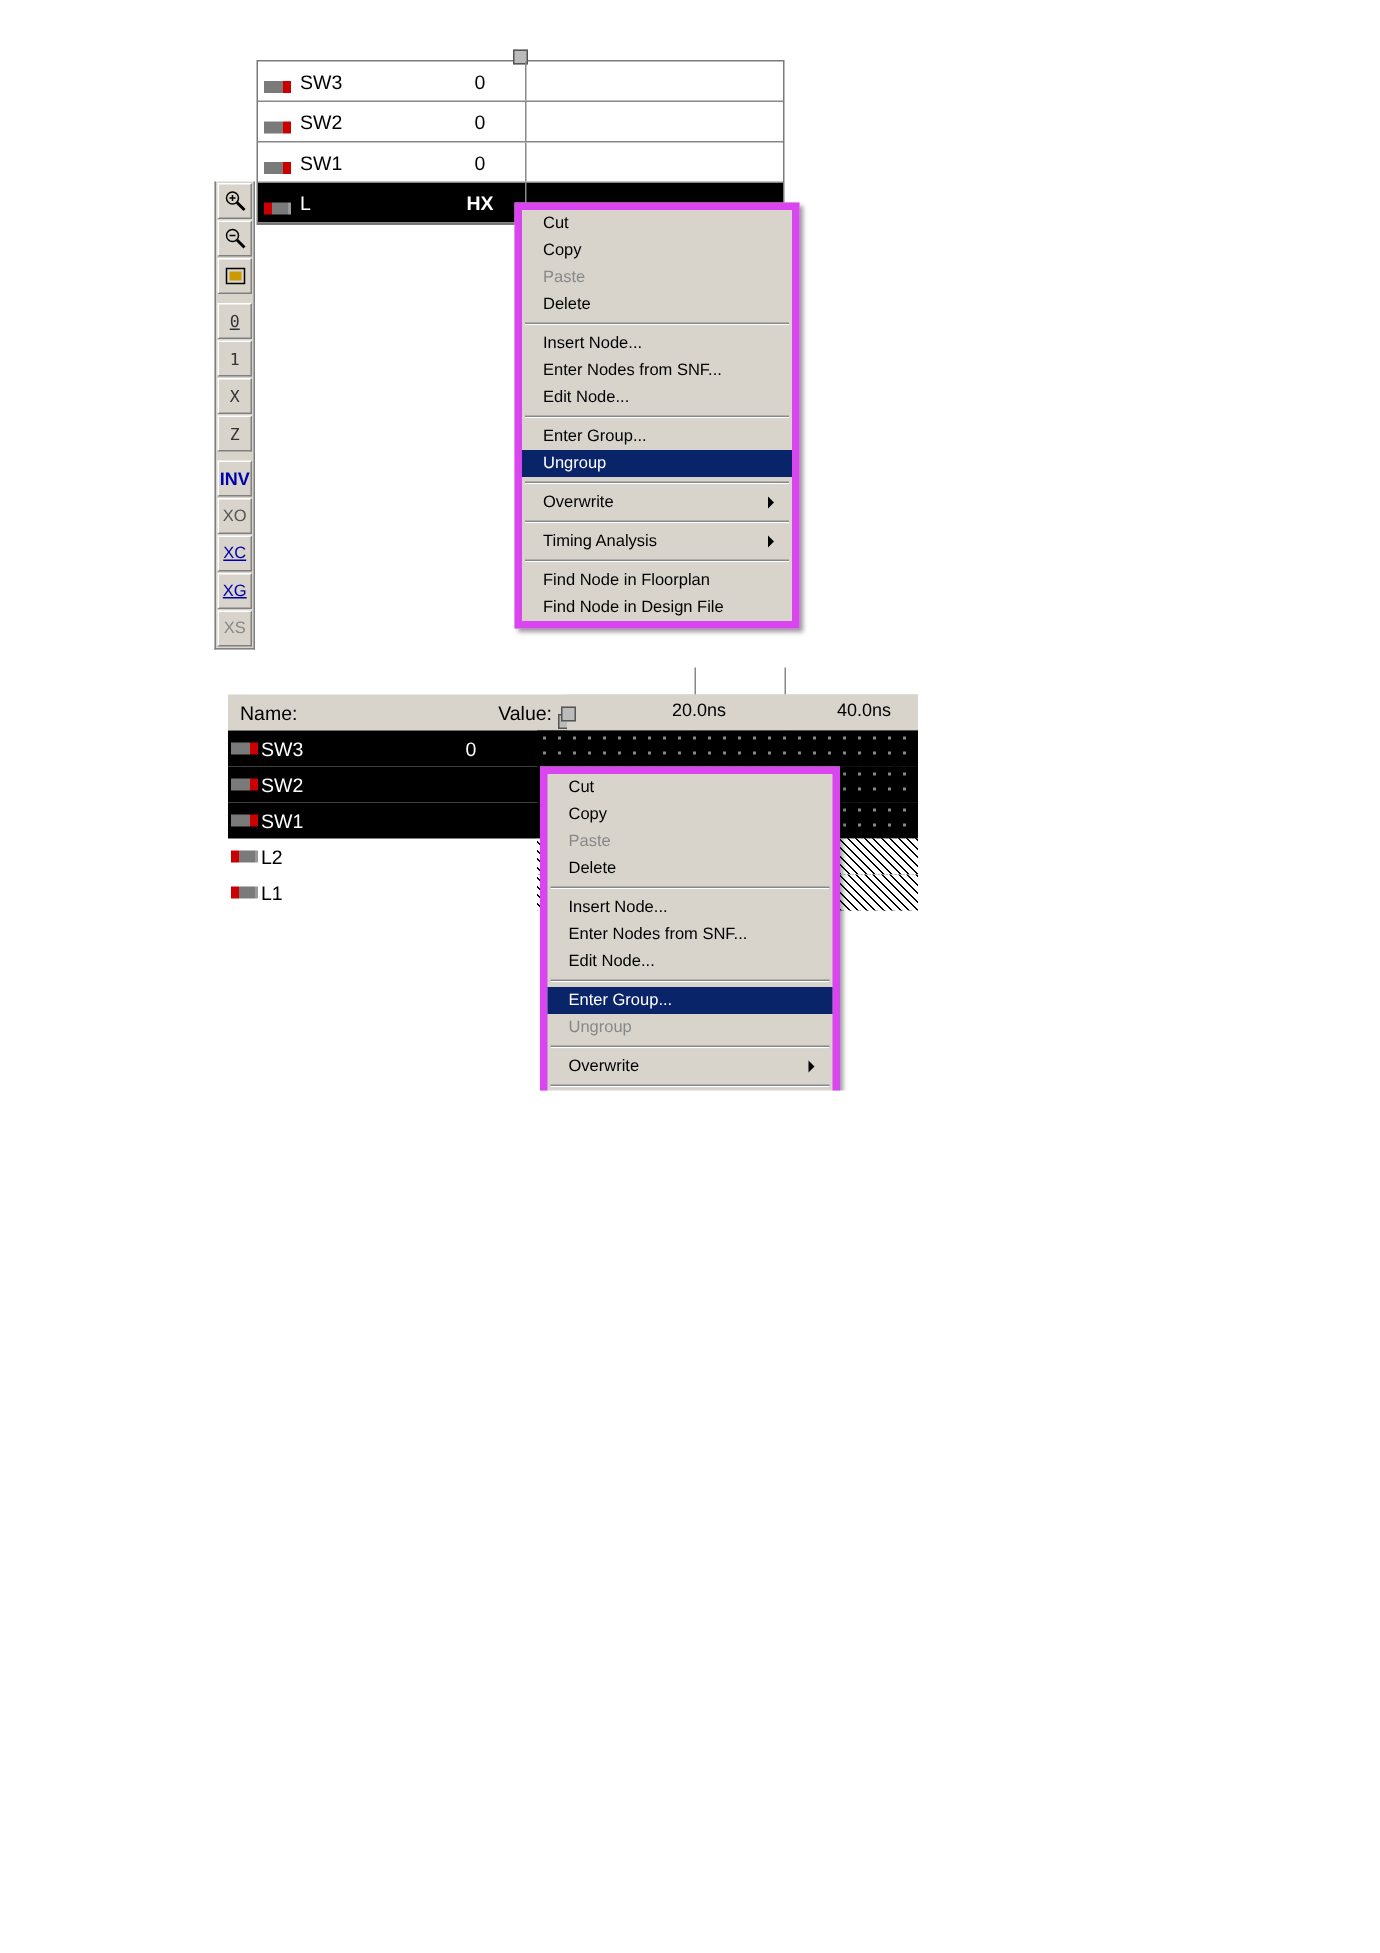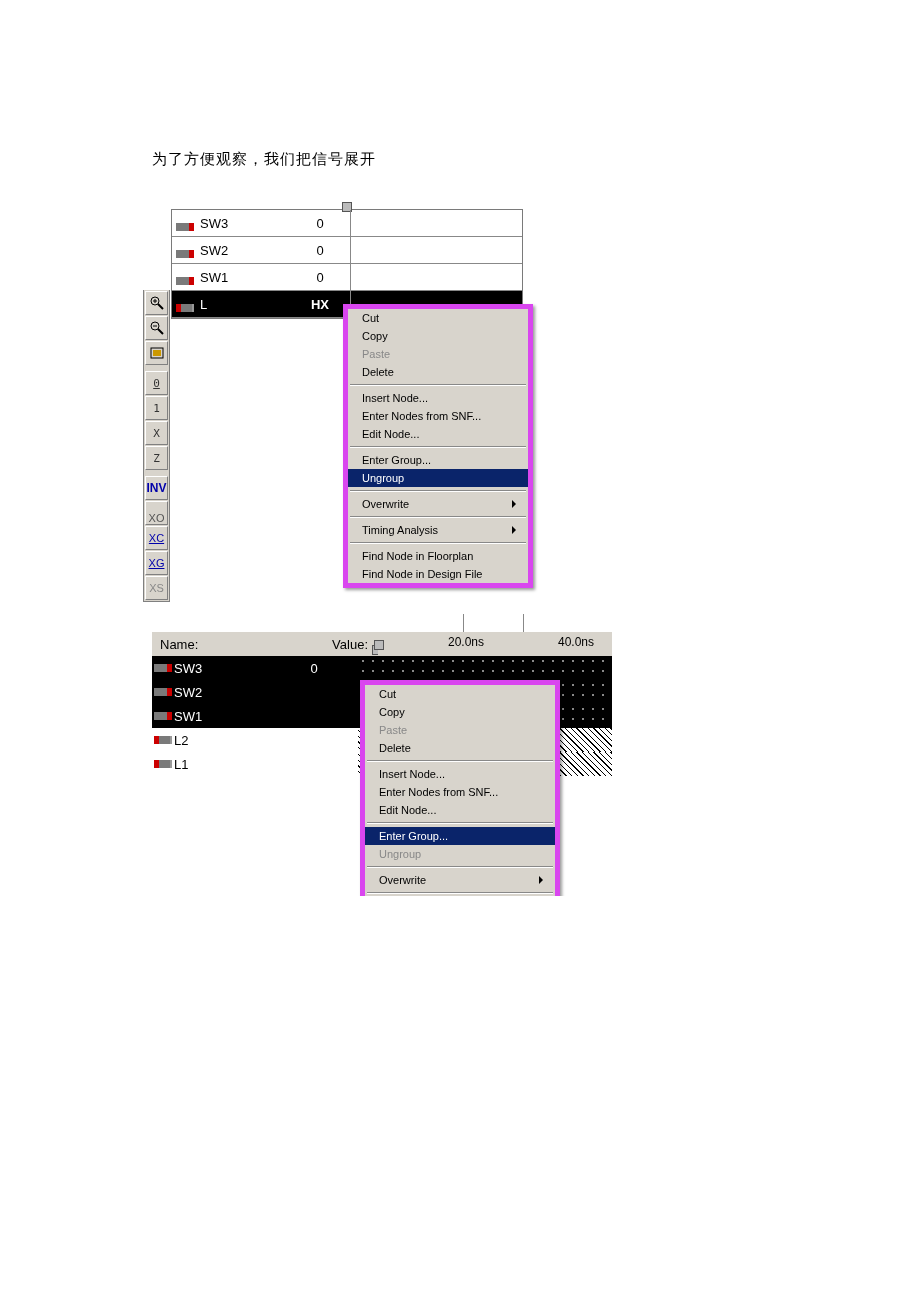--- a/index.html
+++ b/index.html
@@ -61,21 +61,20 @@
 .shot2 .ctxmenu{left:208px;top:48px;width:190px;}
 .shot2 .below{position:absolute;left:208px;top:378px;height:60px;}
 .shot2 .below .v1{position:absolute;left:70px;width:1px;height:60px;background:#888;}
 .shot2 .below .v2{position:absolute;left:140px;width:1px;height:60px;background:#888;}
 </style>
 </head>
 <body>
 
 <div class="page">
 
-  <p class="para">为了方便观察，我们把信号展开</p>
 
   <div class="shot1">
     <div class="toolbar">
       <div class="tbtn">
           <svg viewBox="0 0 16 16">
             <circle cx="6" cy="6" r="4" fill="none" stroke="#000"></circle>
             <line x1="9" y1="9" x2="14" y2="14" stroke="#000" stroke-width="2"></line>
             <line x1="4" y1="6" x2="8" y2="6" stroke="#000"></line>
             <line x1="6" y1="4" x2="6" y2="8" stroke="#000"></line>
           </svg>
@@ -103,21 +102,21 @@
       <div class="tbtn" style="font-family:monospace;">
           <span>X</span>
         </div>
       <div class="tbtn" style="font-family:monospace;">
           <span>Z</span>
         </div>
       <div class="sep"></div>
       <div class="tbtn" style="color:#00a;font-weight:bold;font-size:12px;">
           <span>INV</span>
         </div>
-      <div class="tbtn" style="color:#555;align-items:flex-end;">
+      <div class="tbtn" style="color:#555;">
           <span>XO</span>
         </div>
       <div class="tbtn" style="color:#00a;text-decoration:underline;">
           <span>XC</span>
         </div>
       <div class="tbtn" style="color:#00a;text-decoration:underline;">
           <span>XG</span>
         </div>
       <div class="tbtn" style="color:#888;">
           <span>XS</span>

